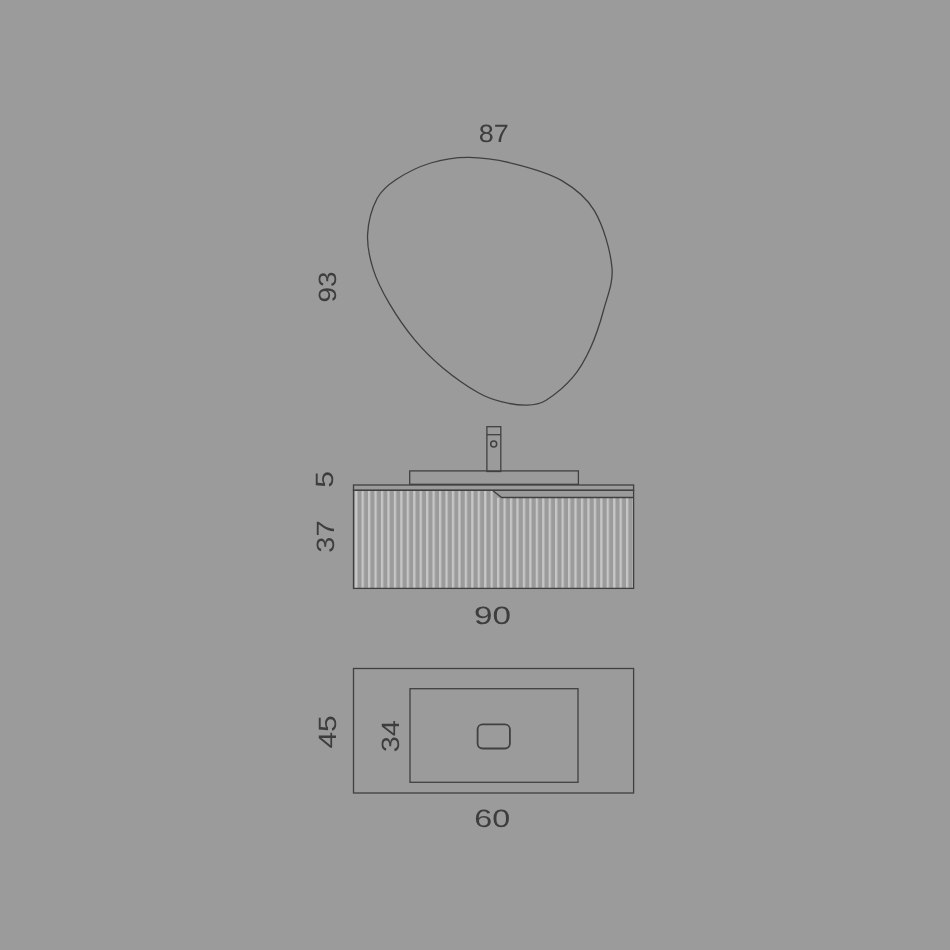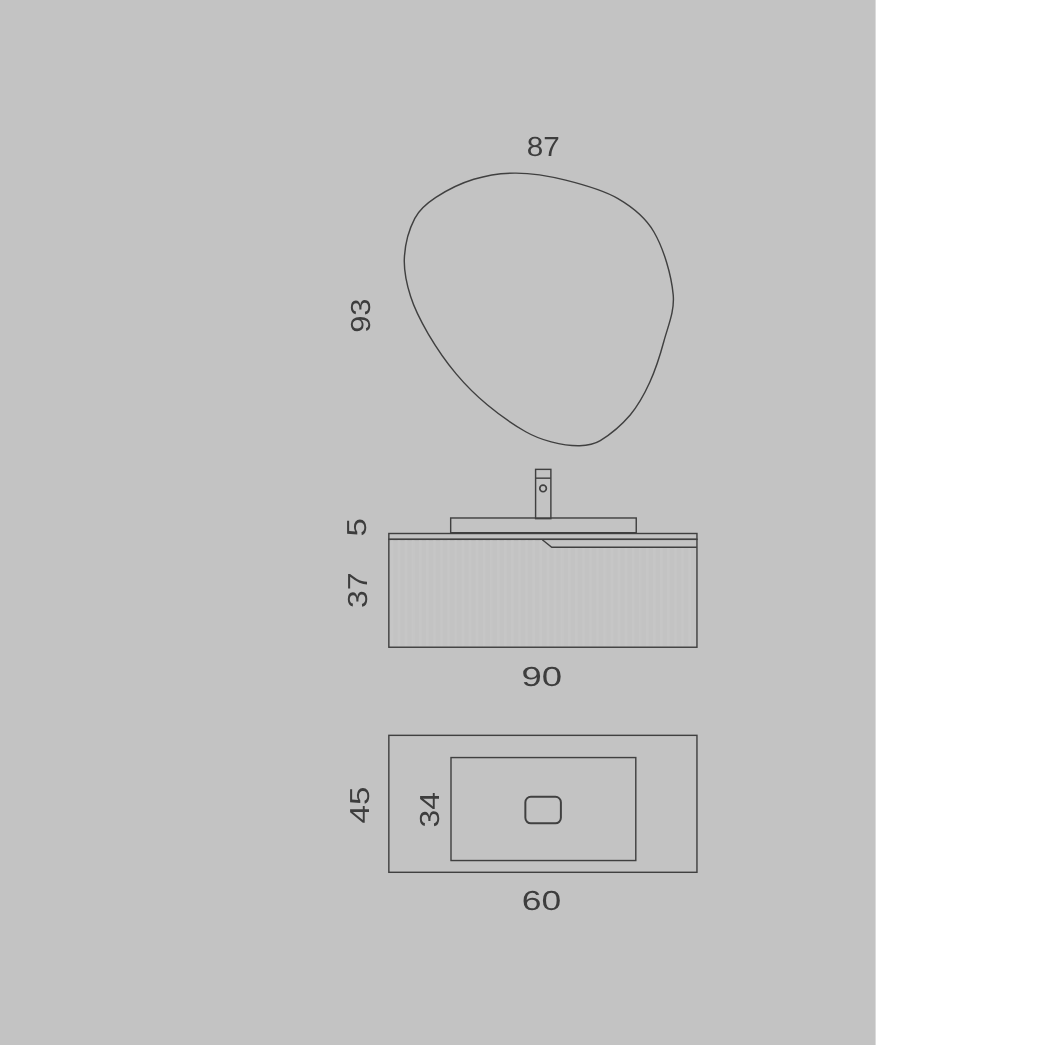--- a/index.html
+++ b/index.html
@@ -1,16 +1,16 @@
 <!DOCTYPE html>
 <html><head>
 <meta charset="utf-8">
 <style>
   html,body{margin:0;padding:0;background:#ffffff;overflow:hidden;}
-  .page{width:796px;height:950px;background:#fdba74;position:relative;filter:grayscale(100%);}
+  .page{width:950px;height:950px;background:#22c55e;position:relative;filter:grayscale(100%);}
   svg{display:block;}
   text{font-family:"Liberation Sans",sans-serif;fill:#3d3d3d;font-size:25px;-webkit-font-smoothing:antialiased;text-rendering:geometricPrecision;}
 </style>
 </head>
 <body>
 <div class="page">
 <svg width="950" height="950" viewBox="0 0 950 950">
   <defs>
     <pattern id="flutes" width="6.45" height="12" patternUnits="userSpaceOnUse" x="355.1" y="0">
       <rect x="0" y="0" width="2.3" height="12" fill="#c6c6c6"></rect>

